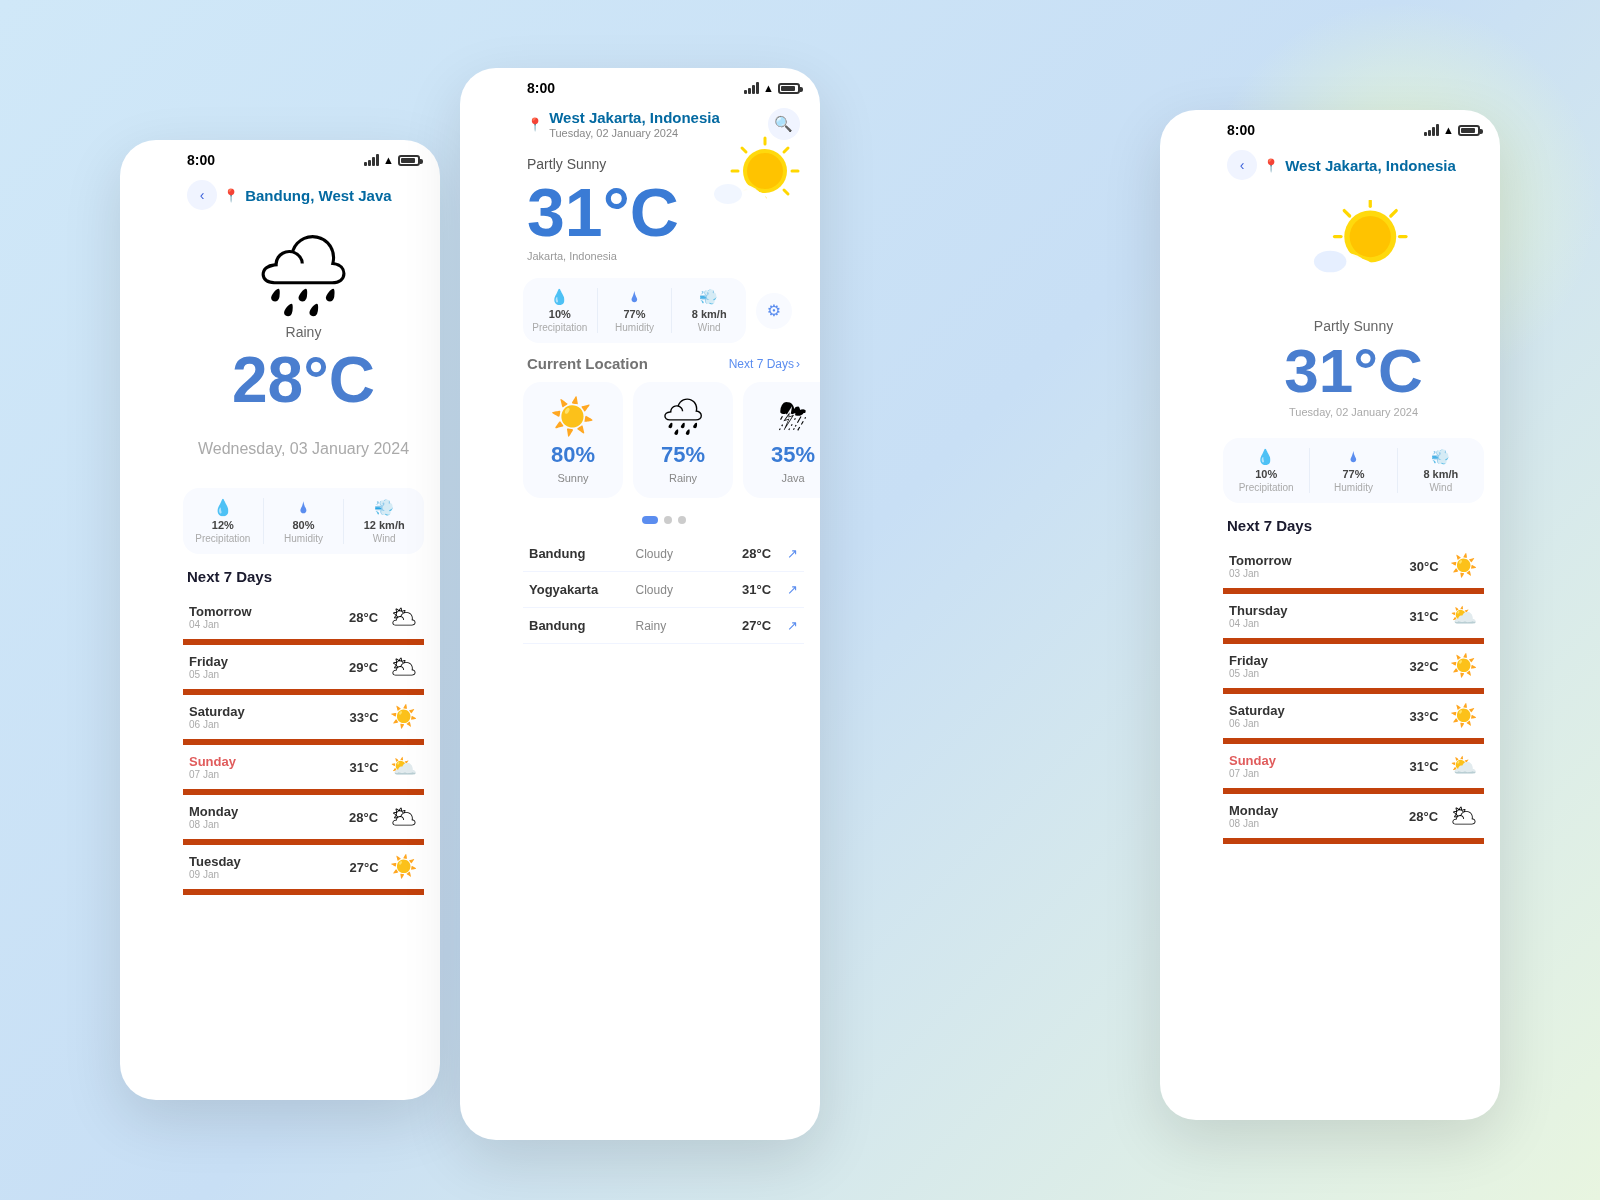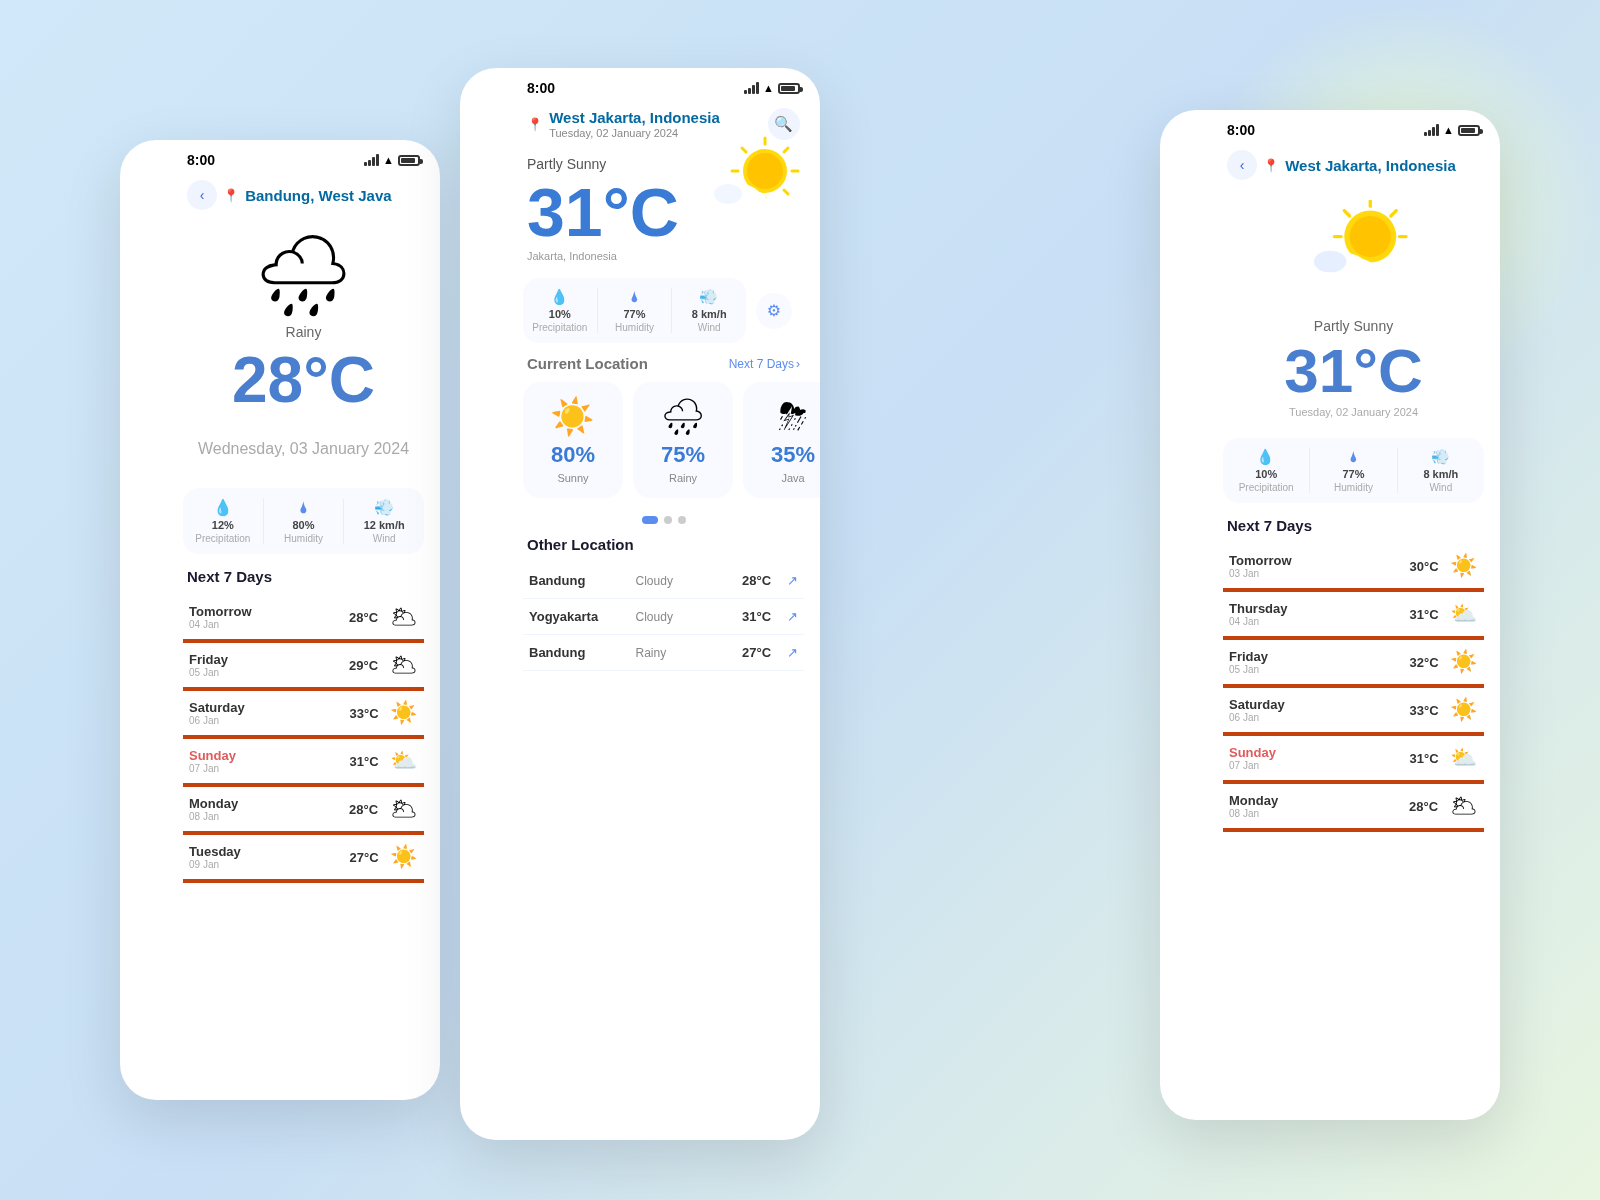--- a/index.html
+++ b/index.html
@@ -266,21 +266,21 @@
     .loc-temp { font-size: 13px; font-weight: 600; color: #333; }
     .loc-arrow { font-size: 13px; color: #5b8def; margin-left: 8px; }
 
     
     .seven-days { padding: 0 16px; }
     .seven-title { font-size: 15px; font-weight: 700; color: #1a1a2e; padding: 0 4px 10px; }
     .day-row {
       display: flex;
       align-items: center;
       padding: 9px 6px;
-      border-bottom: 4px solid #c2410c;
+      border-bottom: 6px solid #c2410c;
     }
     .day-name { font-size: 13px; font-weight: 600; color: #333; width: 70px; }
     .day-name.sunday { color: #e05c5c; }
     .day-date { font-size: 10px; color: #aaa; }
     .day-name-col { display: flex; flex-direction: column; flex: 1; }
     .day-temp { font-size: 13px; font-weight: 600; color: #333; flex: 1; text-align: right; margin-right: 12px; }
     .day-icon { font-size: 22px; }
 
     
     body::before {
@@ -509,21 +509,20 @@
     </div>
   </div>
 
   <div class="dots">
     <div class="dot active"></div>
     <div class="dot"></div>
     <div class="dot"></div>
   </div>
 
   <div class="other-loc-section">
-    <div class="other-loc-title">Other Location</div>
     <div id="other-loc-rows">
         <div class="loc-row">
     <span class="loc-city">Bandung</span>
     <span class="loc-cond">Cloudy</span>
     <span class="loc-temp">28°C</span>
     <span class="loc-arrow">↗</span>
   </div>
         <div class="loc-row">
     <span class="loc-city">Yogyakarta</span>
     <span class="loc-cond">Cloudy</span>

